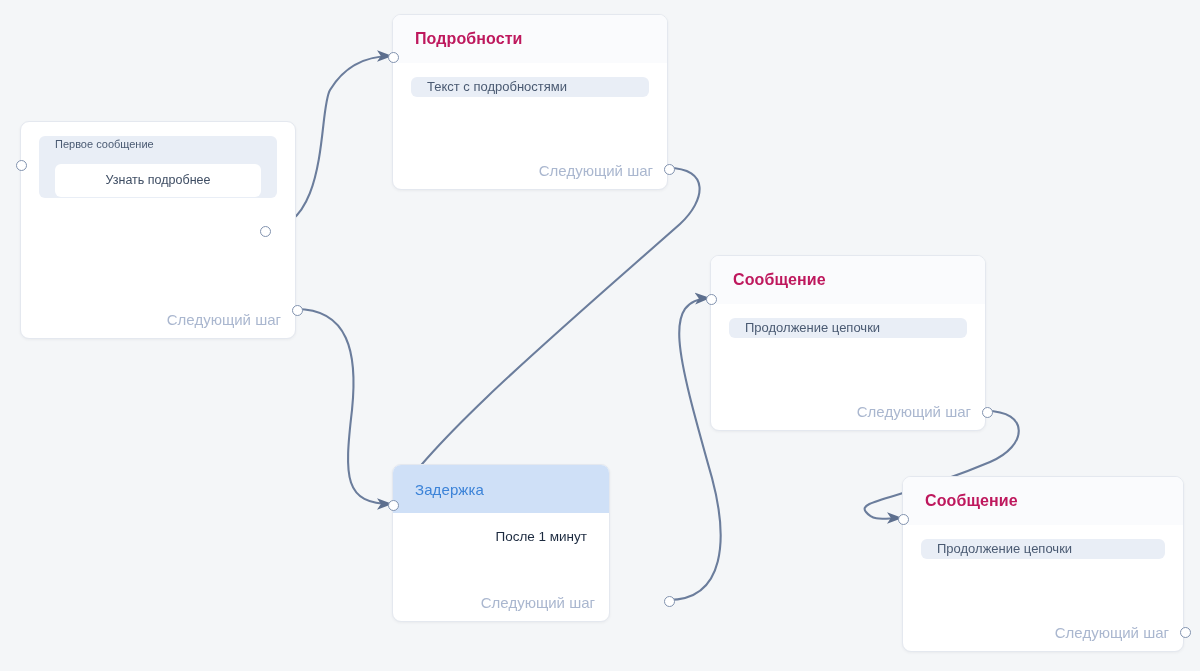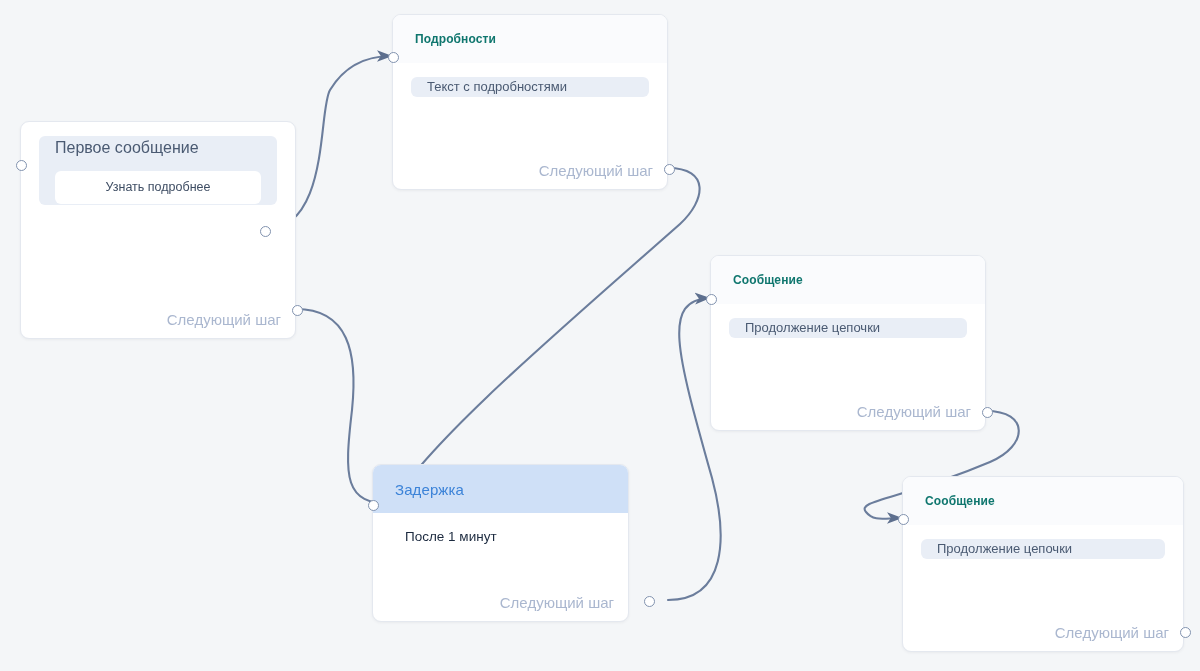--- a/index.html
+++ b/index.html
@@ -20,39 +20,39 @@
     border-radius: 9px;
     box-shadow: 0 1px 3px rgba(30,41,59,.055);
     z-index: 2;
   }
   .node-header {
     height: 48px;
     display: flex; align-items: center;
     padding: 0 22px;
     background: #fafbfd;
     border-top-left-radius: 8px; border-top-right-radius: 8px;
-    font-size: 12px; font-weight: bold; color: #0f766e;
+    font-size: 16px; font-weight: bold; color: #be185d;
     letter-spacing: .1px;
   }
   .node-header.accent {
     background: #cfe0f7;
     color: #3c83d8;
     font-weight: normal;
     font-size: 15px;
   }
   .node-body { position: relative; padding: 14px 18px 0 18px; }
 
   .bubble {
     background: #e9eef6;
     border-radius: 6px;
     padding: 1px 16px;
     font-size: 13px; color: #4a5a72;
     line-height: 1.35;
   }
-  .bubble-label { font-size: 16px; color: #4a5a72; }
+  .bubble-label { font-size: 11px; color: #4a5a72; }
   .btn {
     margin-top: 12px;
     background: #ffffff;
     border-radius: 6px;
     height: 33px;
     display: flex; align-items: center; justify-content: center;
     font-size: 12.5px; color: #3e4d63;
   }
 
   .delay-text {
@@ -136,21 +136,21 @@
     <div class="node-body">
       <div class="bubble">
         <span>Продолжение цепочки</span>
       </div>
     </div>
     <div class="next-step">Следующий шаг</div>
     <div class="port in" id="p-n3-in" style="top: 37.5px; left: -5.5px; right: auto;"></div>
     <div class="port out" id="p-n3-next" style="top: 150.5px; left: 270.5px; right: auto;"></div>
   </div>
 
-  <div class="node" id="node-delay" style="left: 372px; top: 464px; width: 257px; height: 158px;">
+  <div class="node" id="node-delay" style="left: 392px; top: 464px; width: 218px; height: 158px; text-align: right;">
     <div class="node-header accent">
       <span>Задержка</span>
     </div>
     <div class="delay-text">После 1 минут</div>
     <div class="next-step">Следующий шаг</div>
     <div class="port in" id="p-n4-in" style="top: 34.5px; left: -5.5px; right: auto;"></div>
     <div class="port out" id="p-n4-next" style="top: 130.5px; left: 270.5px; right: auto;"></div>
   </div>
 
   <div class="node" id="node-message-bottom" style="left: 902px; top: 476px; width: 282px; height: 176px;">

